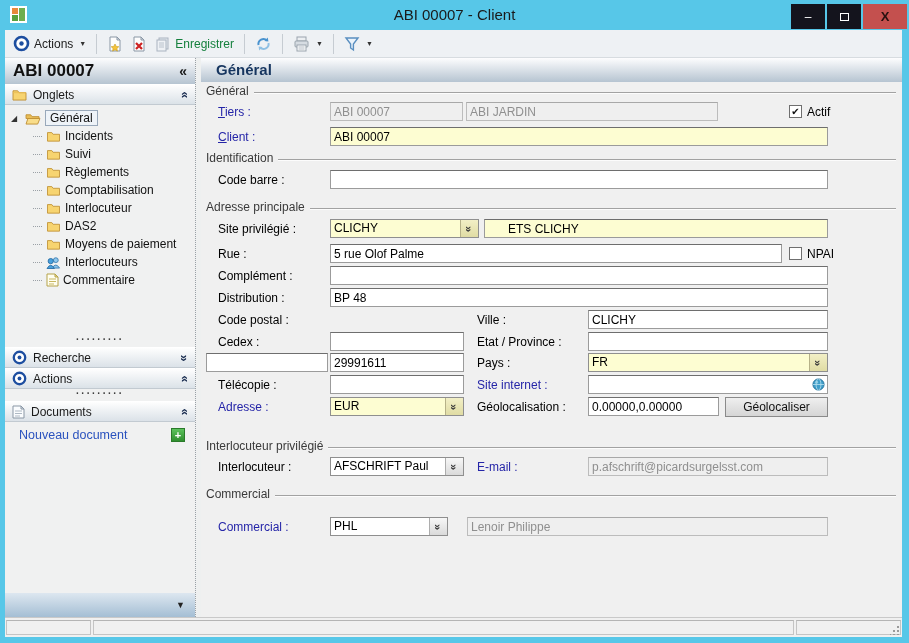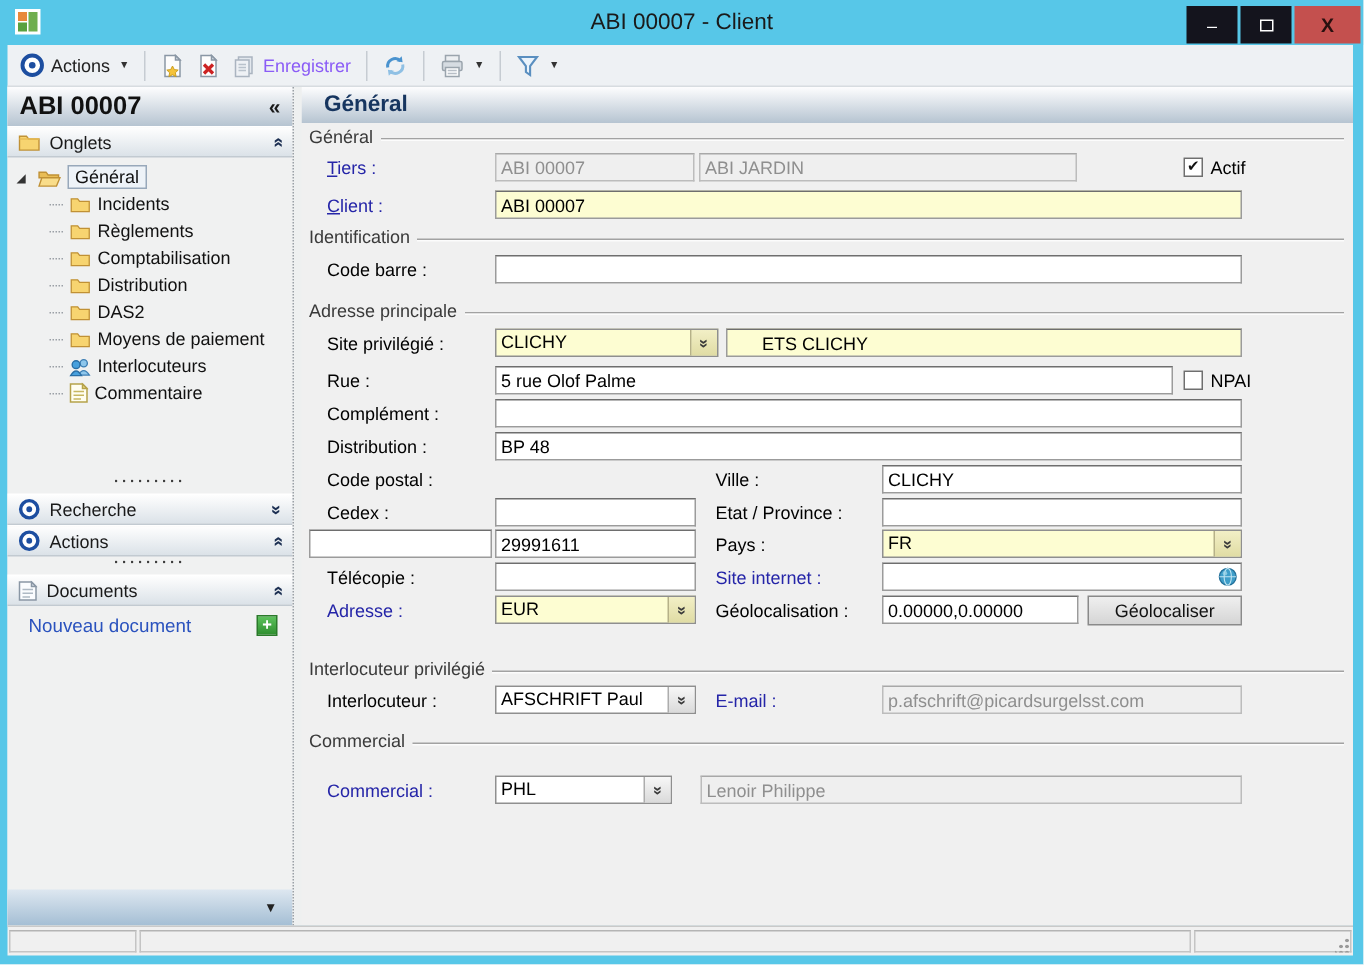--- a/index.html
+++ b/index.html
@@ -16,21 +16,21 @@
   .wbtn { width:34px; height:25px; background:#14141d; color:#fff; display:flex; align-items:center;
           justify-content:center; font-size:12px; margin-left:2px; }
   .wbtn.close { width:44px; background:#c4504e; color:#28100f; font-weight:bold; font-size:13px; }
   .wbtn .maxglyph { width:9px; height:8px; border:1px solid #fff; display:block; }
 
   
   .toolbar { position:absolute; top:30px; left:5px; right:7px; height:28px; background:#eef1f4;
              border-bottom:1px solid #d7dce0; display:flex; align-items:center; font-size:12px; color:#222; }
   .tsep { width:1px; height:20px; background:#c6ccd2; margin:0 6px; }
   .titem { display:flex; align-items:center; gap:4px; padding:0 4px; }
-  .gray { color:#8b5cf6; }
+  .gray { color:#15803d; }
   .dd { font-size:7px; color:#333; margin-left:2px; }
 
   
   .content { position:absolute; top:58px; left:5px; right:7px; bottom:26px; display:flex; background:#f0f0f0; }
   .sidebar { width:190px; display:flex; flex-direction:column; background:#f0f1f1; }
   .splitter { width:6px; background:#eef0f0; border-left:1px dotted #9aa0a6; }
   .main { flex:1; position:relative; background:#f0f0f0; overflow:hidden; }
 
   
   .panelhead { height:26px; background:linear-gradient(#fdfdfe,#b6c4d1); display:flex; align-items:center;
@@ -214,35 +214,42 @@
           <svg width="15" height="12" viewBox="0 0 16 14">
             <path d="M1 3 h5 l1.5 2 H15 v8 H1z" fill="#f7d470" stroke="#c09135"></path>
             </svg>
           <span>Incidents</span>
         </div>
         <div class="tchild">
           <span class="conn"></span>
           <svg width="15" height="12" viewBox="0 0 16 14">
             <path d="M1 3 h5 l1.5 2 H15 v8 H1z" fill="#f7d470" stroke="#c09135"></path>
             </svg>
+          <span>Suivi</span>
+        </div>
+        <div class="tchild">
+          <span class="conn"></span>
+          <svg width="15" height="12" viewBox="0 0 16 14">
+            <path d="M1 3 h5 l1.5 2 H15 v8 H1z" fill="#f7d470" stroke="#c09135"></path>
+            </svg>
           <span>Règlements</span>
         </div>
         <div class="tchild">
           <span class="conn"></span>
           <svg width="15" height="12" viewBox="0 0 16 14">
             <path d="M1 3 h5 l1.5 2 H15 v8 H1z" fill="#f7d470" stroke="#c09135"></path>
             </svg>
           <span>Comptabilisation</span>
         </div>
         <div class="tchild">
           <span class="conn"></span>
           <svg width="15" height="12" viewBox="0 0 16 14">
             <path d="M1 3 h5 l1.5 2 H15 v8 H1z" fill="#f7d470" stroke="#c09135"></path>
             </svg>
-          <span>Distribution</span>
+          <span>Interlocuteur</span>
         </div>
         <div class="tchild">
           <span class="conn"></span>
           <svg width="15" height="12" viewBox="0 0 16 14">
             <path d="M1 3 h5 l1.5 2 H15 v8 H1z" fill="#f7d470" stroke="#c09135"></path>
             </svg>
           <span>DAS2</span>
         </div>
         <div class="tchild">
           <span class="conn"></span>

